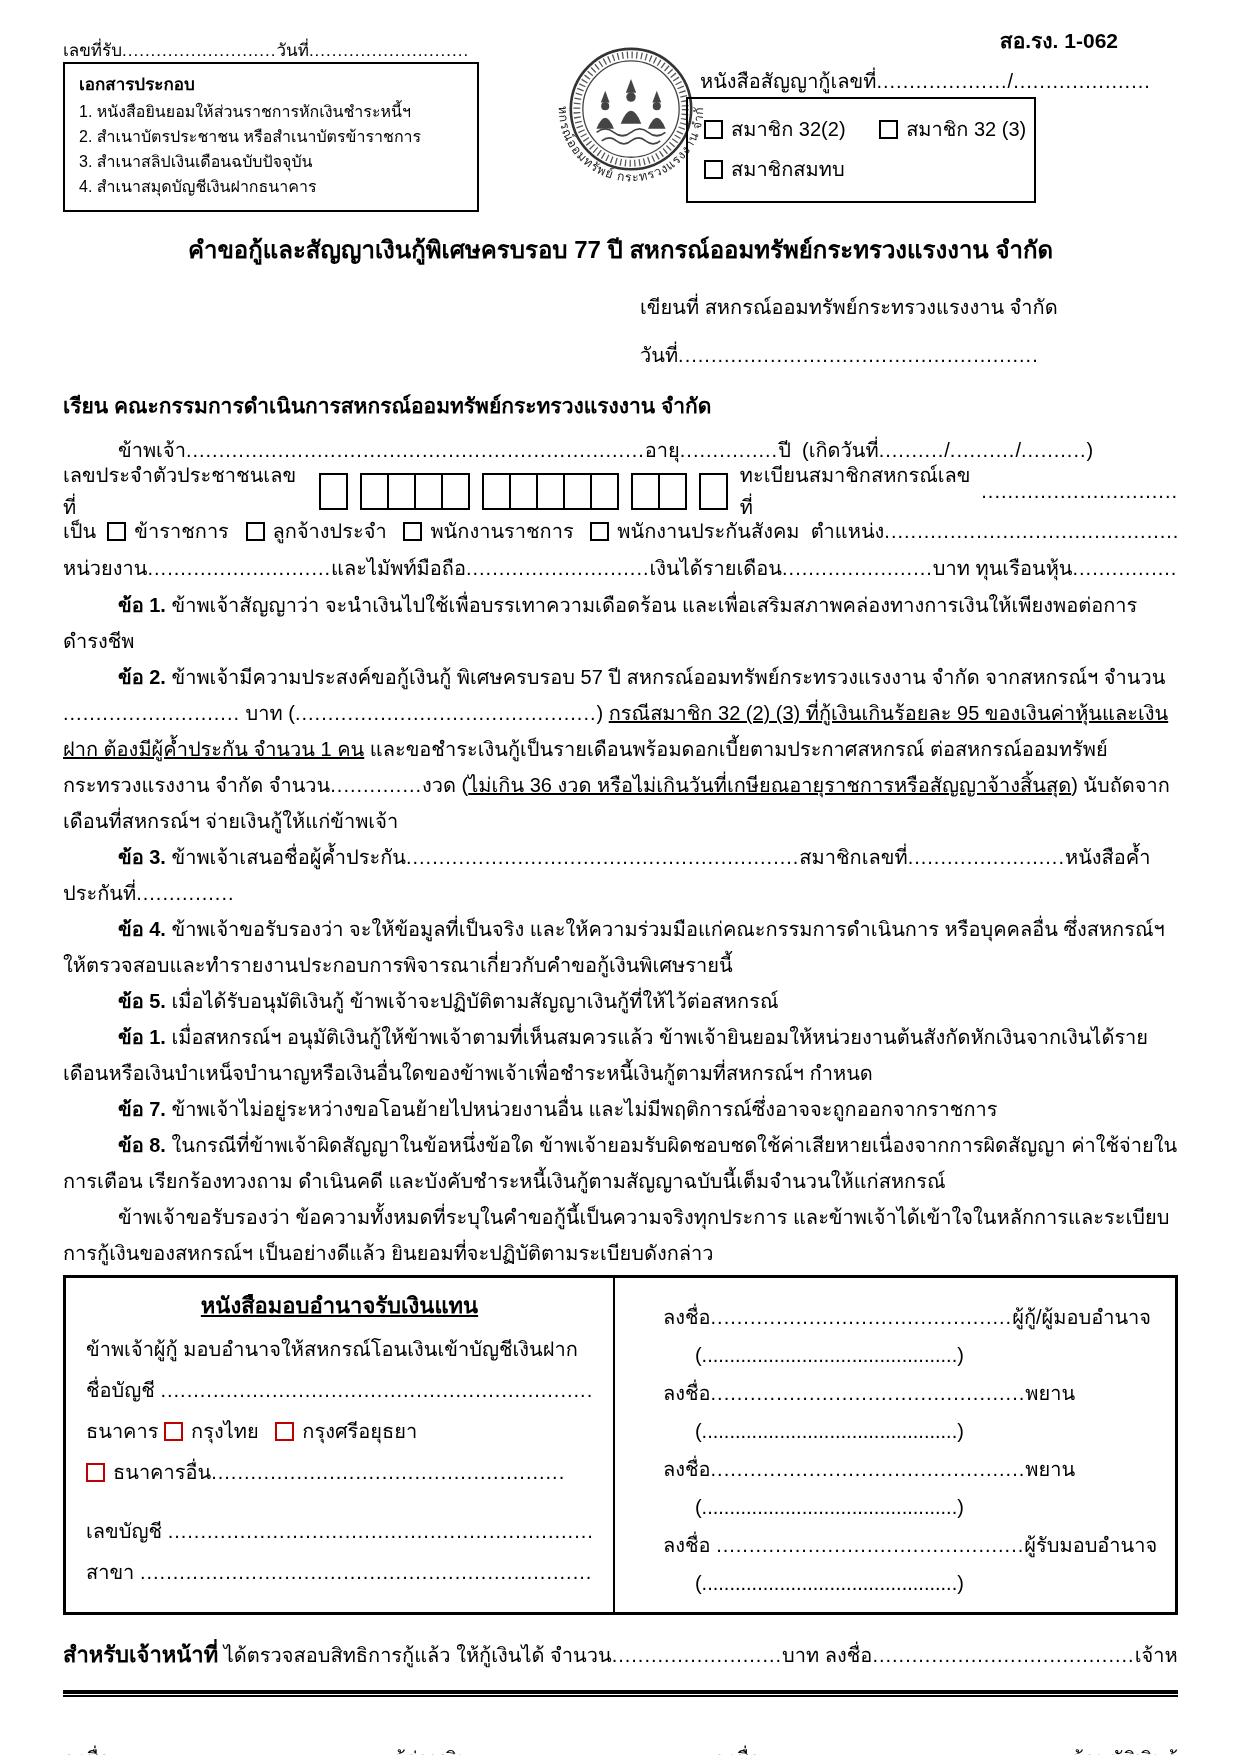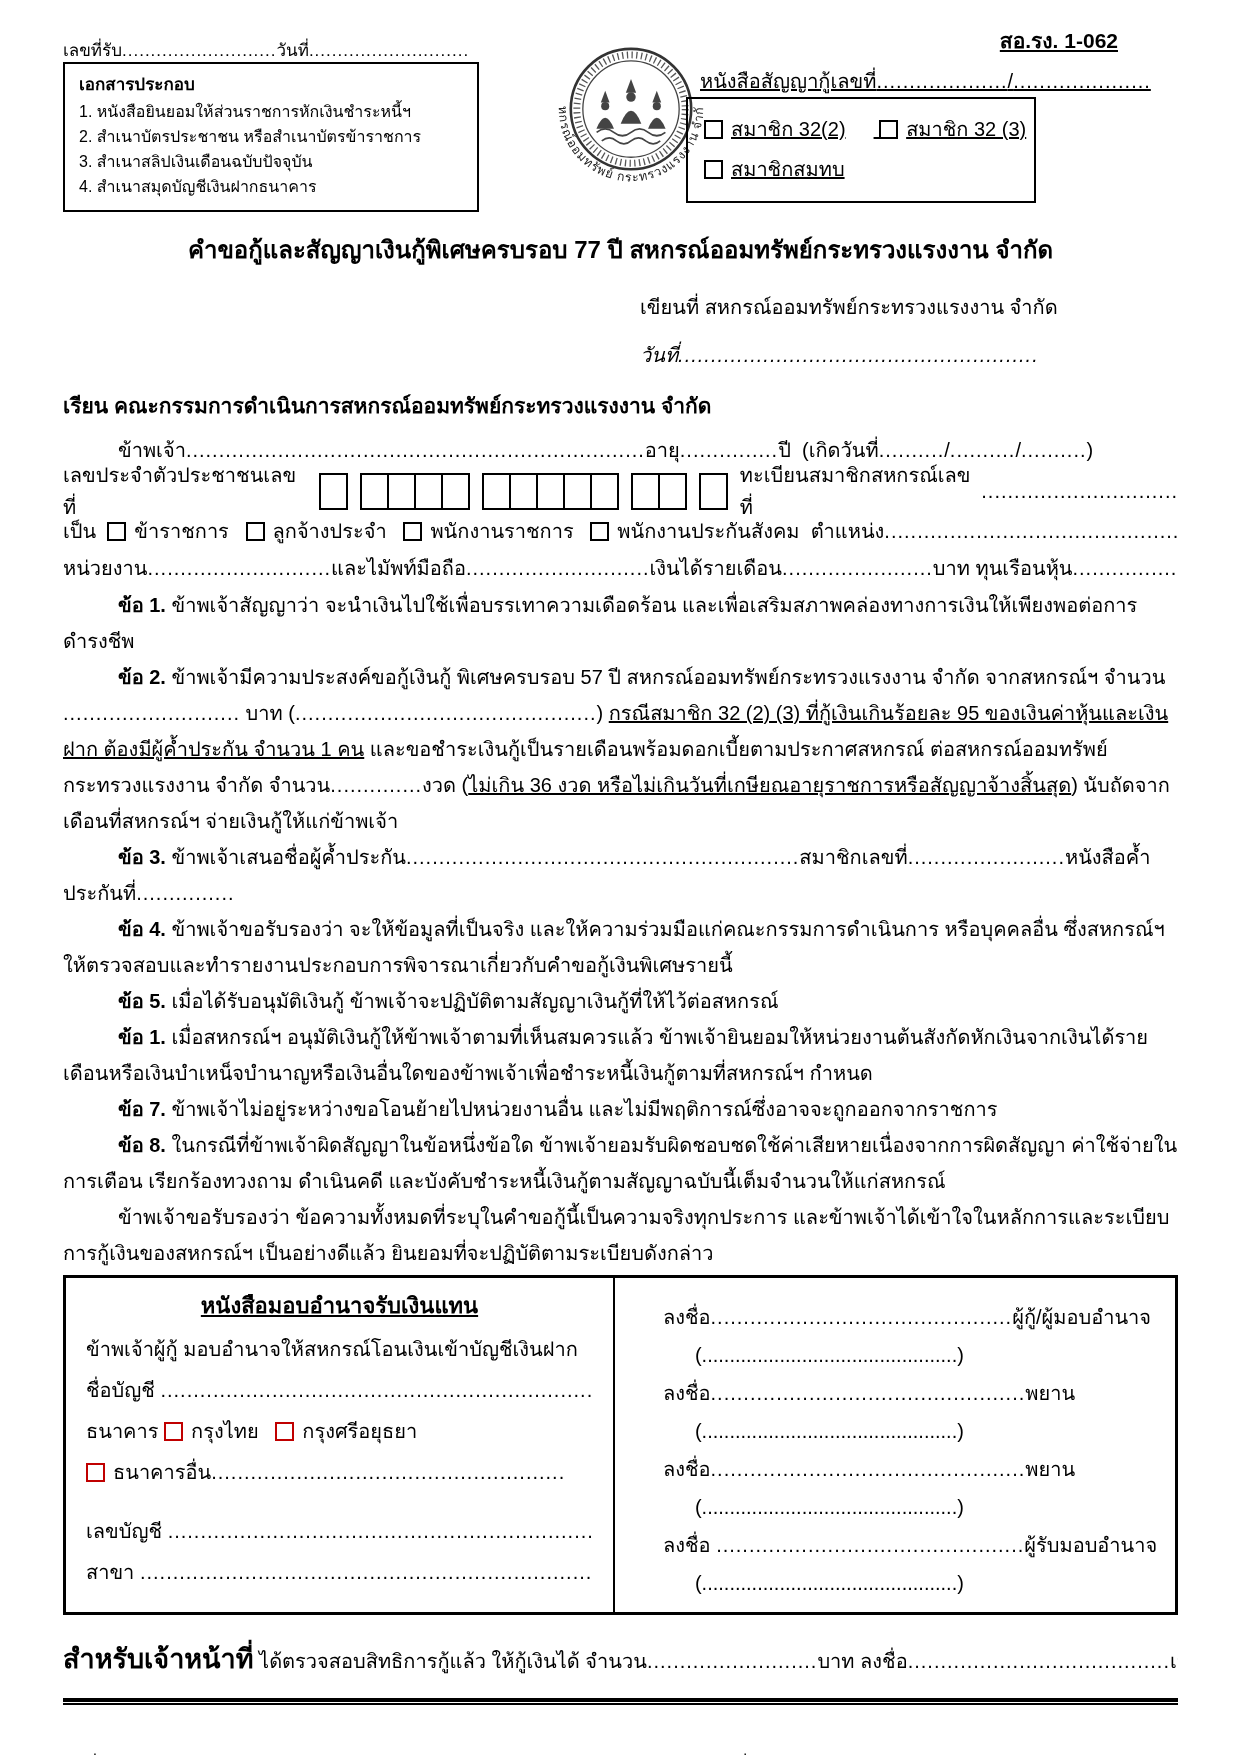--- a/index.html
+++ b/index.html
@@ -14,36 +14,36 @@
   
   .header { position: relative; height: 192px; }
   .topleft-line { position:absolute; left:0; top:12px; font-size:17px; white-space:nowrap; }
   .docbox {
     position:absolute; left:0; top:38px; width:416px; height:150px;
     border:2px solid #000; padding:6px 14px; font-size:16px;
   }
   .docbox-title { font-weight:bold; font-size:17px; margin-bottom:2px; }
   .doc-item { line-height:25px; }
   .seal { position:absolute; left:482px; top:8px; width:172px; height:180px; }
-  .topright { position:absolute; right:0; top:0; width:492px;text-decoration:underline; }
+  .topright { position:absolute; right:0; top:0; width:492px; }
   .form-code { text-align:right; font-weight:bold; font-size:21px; padding-right:60px; }
   .contract-line { margin-top:8px; padding-left:14px; font-size:20px; white-space:nowrap; }
   .member-box { width:350px; border:2px solid #000; padding:10px 16px 12px; }
   .member-row { line-height:40px; white-space:nowrap; }
   .cb {
     display:inline-block; width:19px; height:19px; border:2.5px solid #000;
     vertical-align:-3px; margin-right:8px; background:#fff;
   }
   .cb.red { border-color:#c00000; }
   .cb-item { margin-right:28px; }
 
   
   .doc-title { text-align:center; font-weight:bold; font-size:24px; margin-top:14px; }
   .written-at { margin-left:577px; margin-top:22px; font-size:20px; }
-  .date-line { margin-left:577px; margin-top:16px; font-size:20px; white-space:nowrap;font-style:italic; }
+  .date-line { margin-left:577px; margin-top:16px; font-size:20px; white-space:nowrap; }
   .salutation { margin-top:18px; font-weight:bold; font-size:21px; }
 
   .line { line-height:37px; font-size:20px; white-space:nowrap; overflow:hidden; }
   .intro { margin-top:10px; }
   .indent { text-indent:55px; }
   .dots { letter-spacing:1px; }
 
   .id-line { display:flex; align-items:center; height:44px; }
   .idgrp { display:inline-flex; margin-left:12px; }
   .idbox { width:29px; height:37px; border:2px solid #000; margin-left:-2px; background:#fff; }
@@ -58,21 +58,21 @@
   .poa-left { width:49.5%; border-right:2px solid #000; padding:10px 20px 12px; }
   .poa-title { text-align:center; font-weight:bold; font-size:22px; text-decoration:underline; margin-bottom:6px; }
   .poa-line { line-height:41px; font-size:20px; white-space:nowrap; overflow:hidden; }
   .poa-gap { height:18px; }
   .poa-right { flex:1; padding:20px 10px 10px 48px; }
   .sig-line { line-height:38px; font-size:20px; white-space:nowrap; overflow:hidden; }
   .sig-paren { padding-left:32px; }
 
   
   .officer-line { margin-top:22px; font-size:20px; white-space:nowrap; overflow:hidden; }
-  .officer-line b { font-size:27px; }
+  .officer-line b { font-size:22px; }
   .double-rule { margin-top:18px; border-top:4px solid #000; border-bottom:2px solid #000; height:7px; }
   .bottom-signs { margin-top:42px; display:flex; justify-content:space-between; }
   .bottom-block { font-size:20px; }
   .bottom-line { line-height:40px; white-space:nowrap; }
 </style>
 </head>
 <body>
 
 <div class="page">
 

